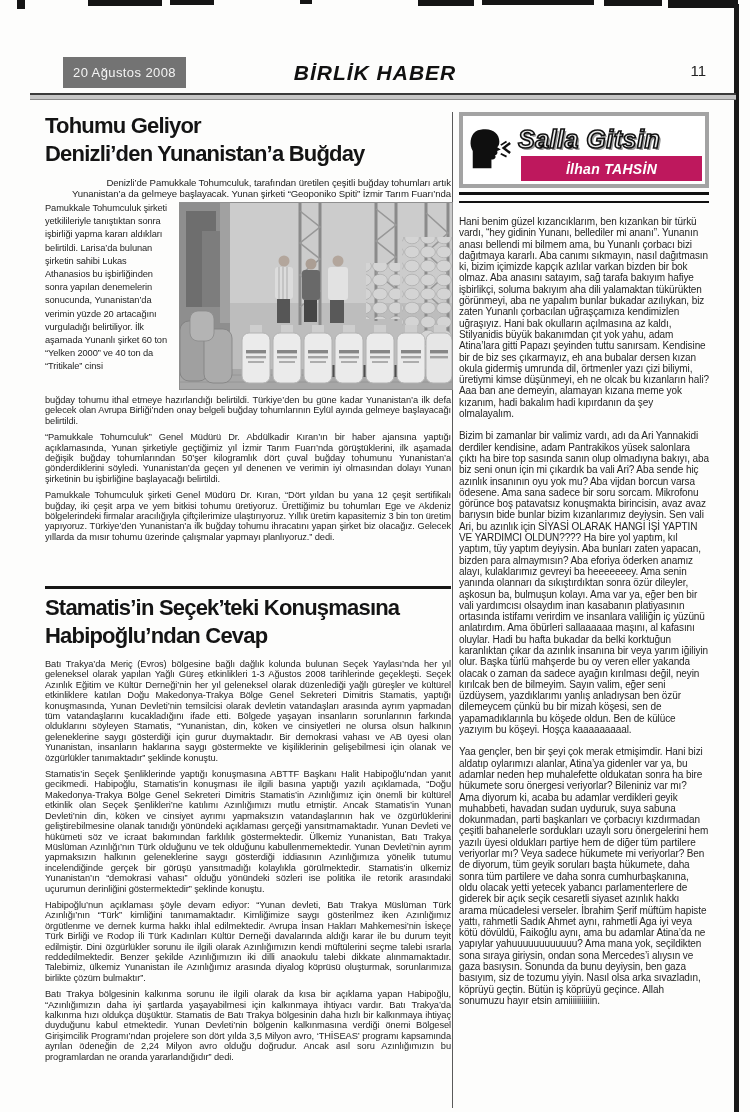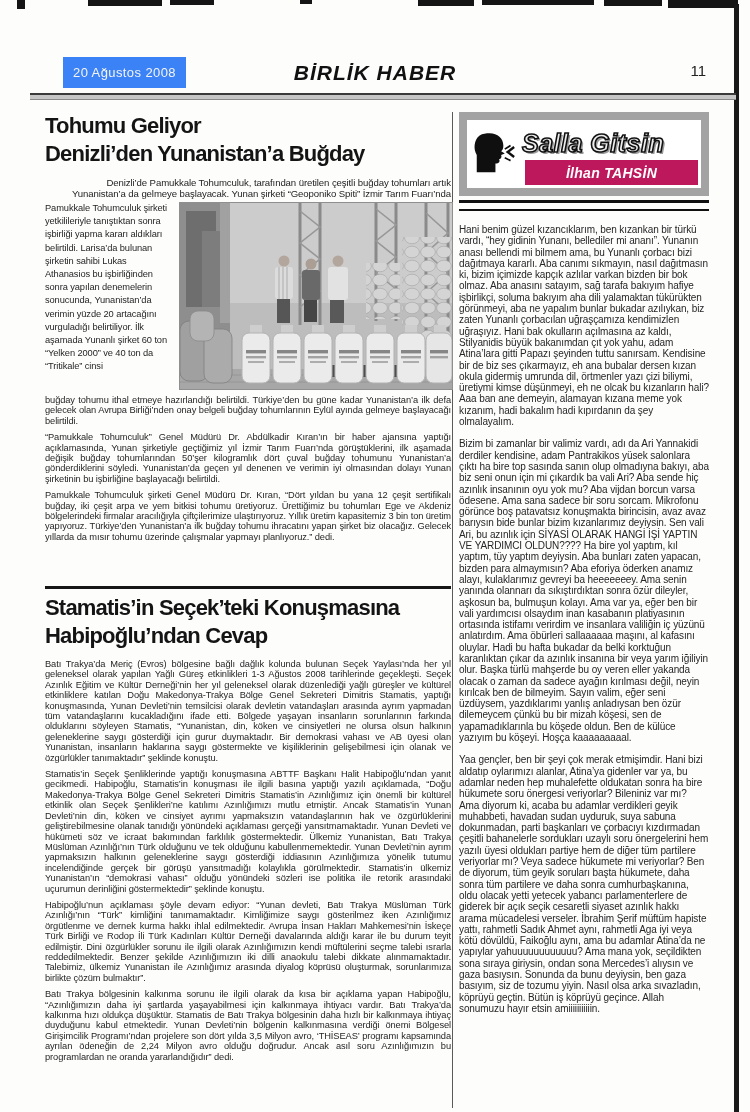--- a/index.html
+++ b/index.html
@@ -2,21 +2,21 @@
 <html><head>
 <meta charset="utf-8">
 <style>
   html,body{margin:0;padding:0;background:#888;}
   .page{position:relative;width:750px;height:1112px;background:#fdfdfc;overflow:hidden;
         font-family:"Liberation Sans",sans-serif;color:#242424;margin:0 auto;}
   
   .scan-mark{position:absolute;background:#151515;}
   .right-edge{position:absolute;left:734px;top:4px;width:5px;height:1108px;background:#181818;}
   
-  .date-box{position:absolute;left:63px;top:57px;width:123px;height:31px;background:#3b82f6;
+  .date-box{position:absolute;left:63px;top:57px;width:123px;height:31px;background:#737373;
             color:#f4f4f4;font-size:13px;display:flex;align-items:center;justify-content:center;
             letter-spacing:.4px;}
   .masthead{position:absolute;left:0;top:61px;width:750px;text-align:center;font-size:21px;
             font-weight:bold;font-style:italic;letter-spacing:1px;color:#111;}
   .page-num{position:absolute;right:44px;top:62px;font-size:15px;color:#222;}
   .header-rule{position:absolute;left:30px;top:93px;width:706px;height:4px;background:#c6c6c6;
                border-top:2px solid #3a3a3a;border-bottom:1px solid #8a8a8a;}
   .col-divider{position:absolute;left:452px;top:112px;width:1px;height:996px;background:#5a5a5a;}
   
   .article{position:absolute;left:45px;width:406px;}
@@ -27,21 +27,21 @@
   .lede{font-size:9.6px;line-height:11px;letter-spacing:-0.1px;text-align:right;margin:0 0 3px 8px;}
   .photo-row{display:flex;gap:6px;margin:1px 8px 5px 0;}
   .side-col{width:128px;flex:none;font-size:9.3px;line-height:13.2px;letter-spacing:-0.1px;
             margin:0;text-align:left;color:#262626;}
   .photo{width:272px;height:186px;flex:none;border:1px solid #8f8f8f;background:#bdbdbd;}
   .photo svg{display:block;width:100%;height:100%;}
   .article-sep{position:absolute;left:45px;top:586px;width:406px;height:3px;background:#161616;}
   .subhead{text-align:left;}
   
   .column{position:absolute;left:459px;top:112px;width:250px;}
-  .col-header{position:relative;height:68px;border:8px solid #a3a3a3;background:#fff;}
+  .col-header{position:relative;height:68px;border:4px solid #a3a3a3;background:#fff;}
   .head-icon{position:absolute;left:4px;top:5px;width:46px;height:54px;}
   .col-title{position:absolute;left:55px;top:9px;font-size:25px;font-weight:bold;font-style:italic;
              letter-spacing:.5px;color:#ececec;-webkit-text-stroke:1.6px #101010;
              text-shadow:2px 2px 0 #9a9a9a;white-space:nowrap;}
   .author-bar{position:absolute;left:58px;right:3px;bottom:3px;height:25px;background:#be185d;
               color:#fff;font-style:italic;font-weight:bold;font-size:14px;
               display:flex;align-items:center;justify-content:center;letter-spacing:.3px;}
   .col-underline{margin-top:4px;height:6px;border-top:3px solid #101010;border-bottom:2px solid #101010;}
   .column p{font-size:10px;line-height:11.3px;letter-spacing:-0.1px;margin:0 0 11px 0;
             color:#262626;text-align:left;}

